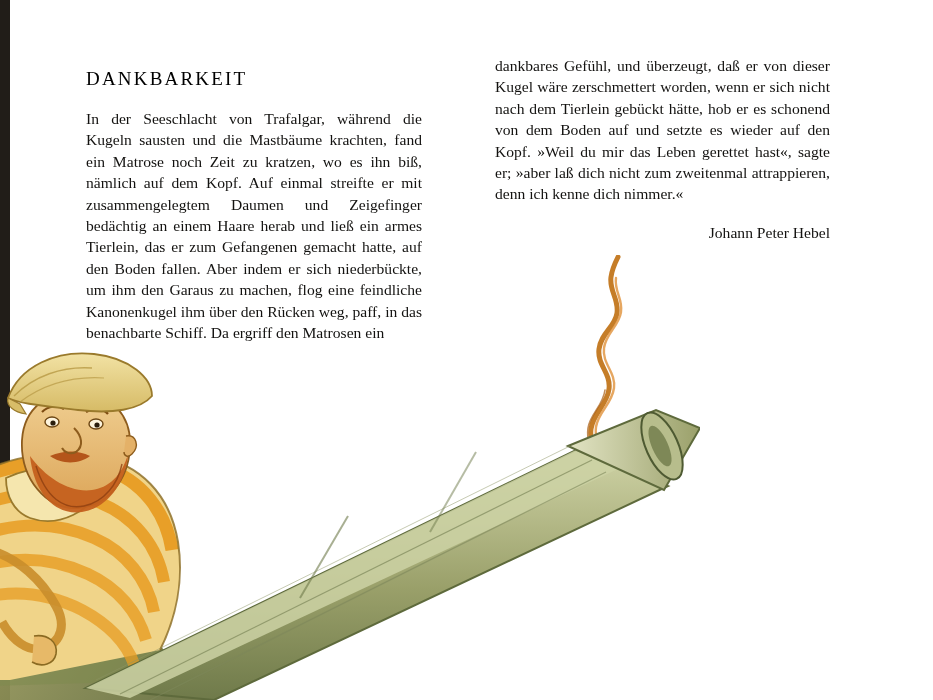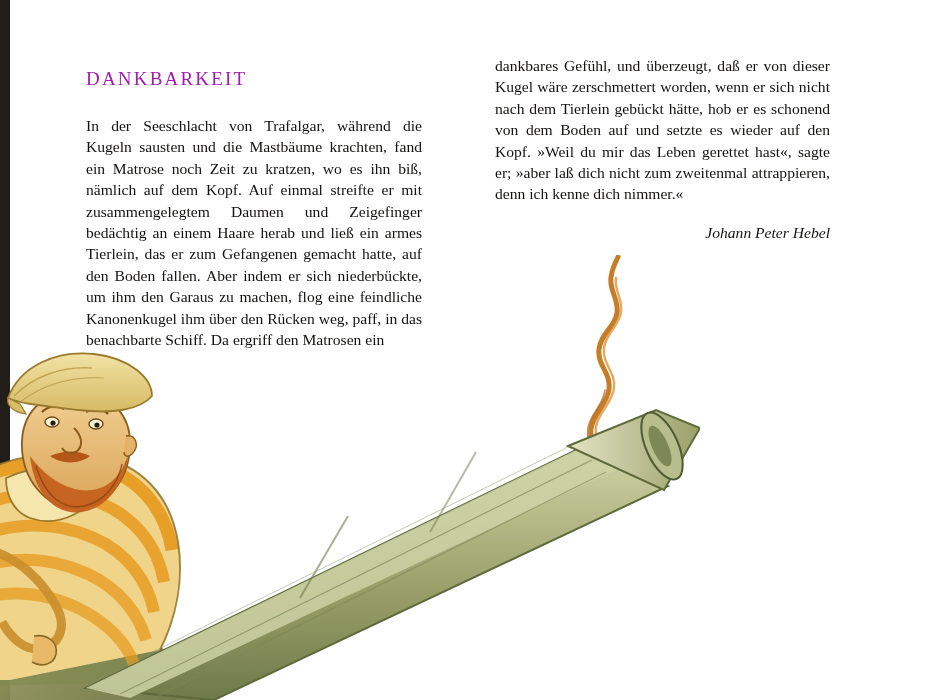--- a/index.html
+++ b/index.html
@@ -37,36 +37,35 @@
   }
   .col-right {
     left: 495px;
     top: 55px;
     width: 335px;
   }
   .title {
     font-family: "Liberation Serif", serif;
     font-size: 19px;
     letter-spacing: 2.2px;
-    color: #a21caf;
-    margin: 0 0 25px 0;
+    color: #000000;
+    margin: 0 0 18px 0;
     font-weight: normal;
   }
   .body-text {
     font-size: 15.6px;
     line-height: 21.4px;
     text-align: justify;
     margin: 0;
     color: #131210;
     hyphens: none;
   }
   .signature {
     margin-top: 19px;
     text-align: right;
-    font-style: italic;
     font-size: 15.6px;
     color: #131210;
   }
 
   
   .illo {
     position: absolute;
     left: 0;
     top: 250px;
     width: 700px;

